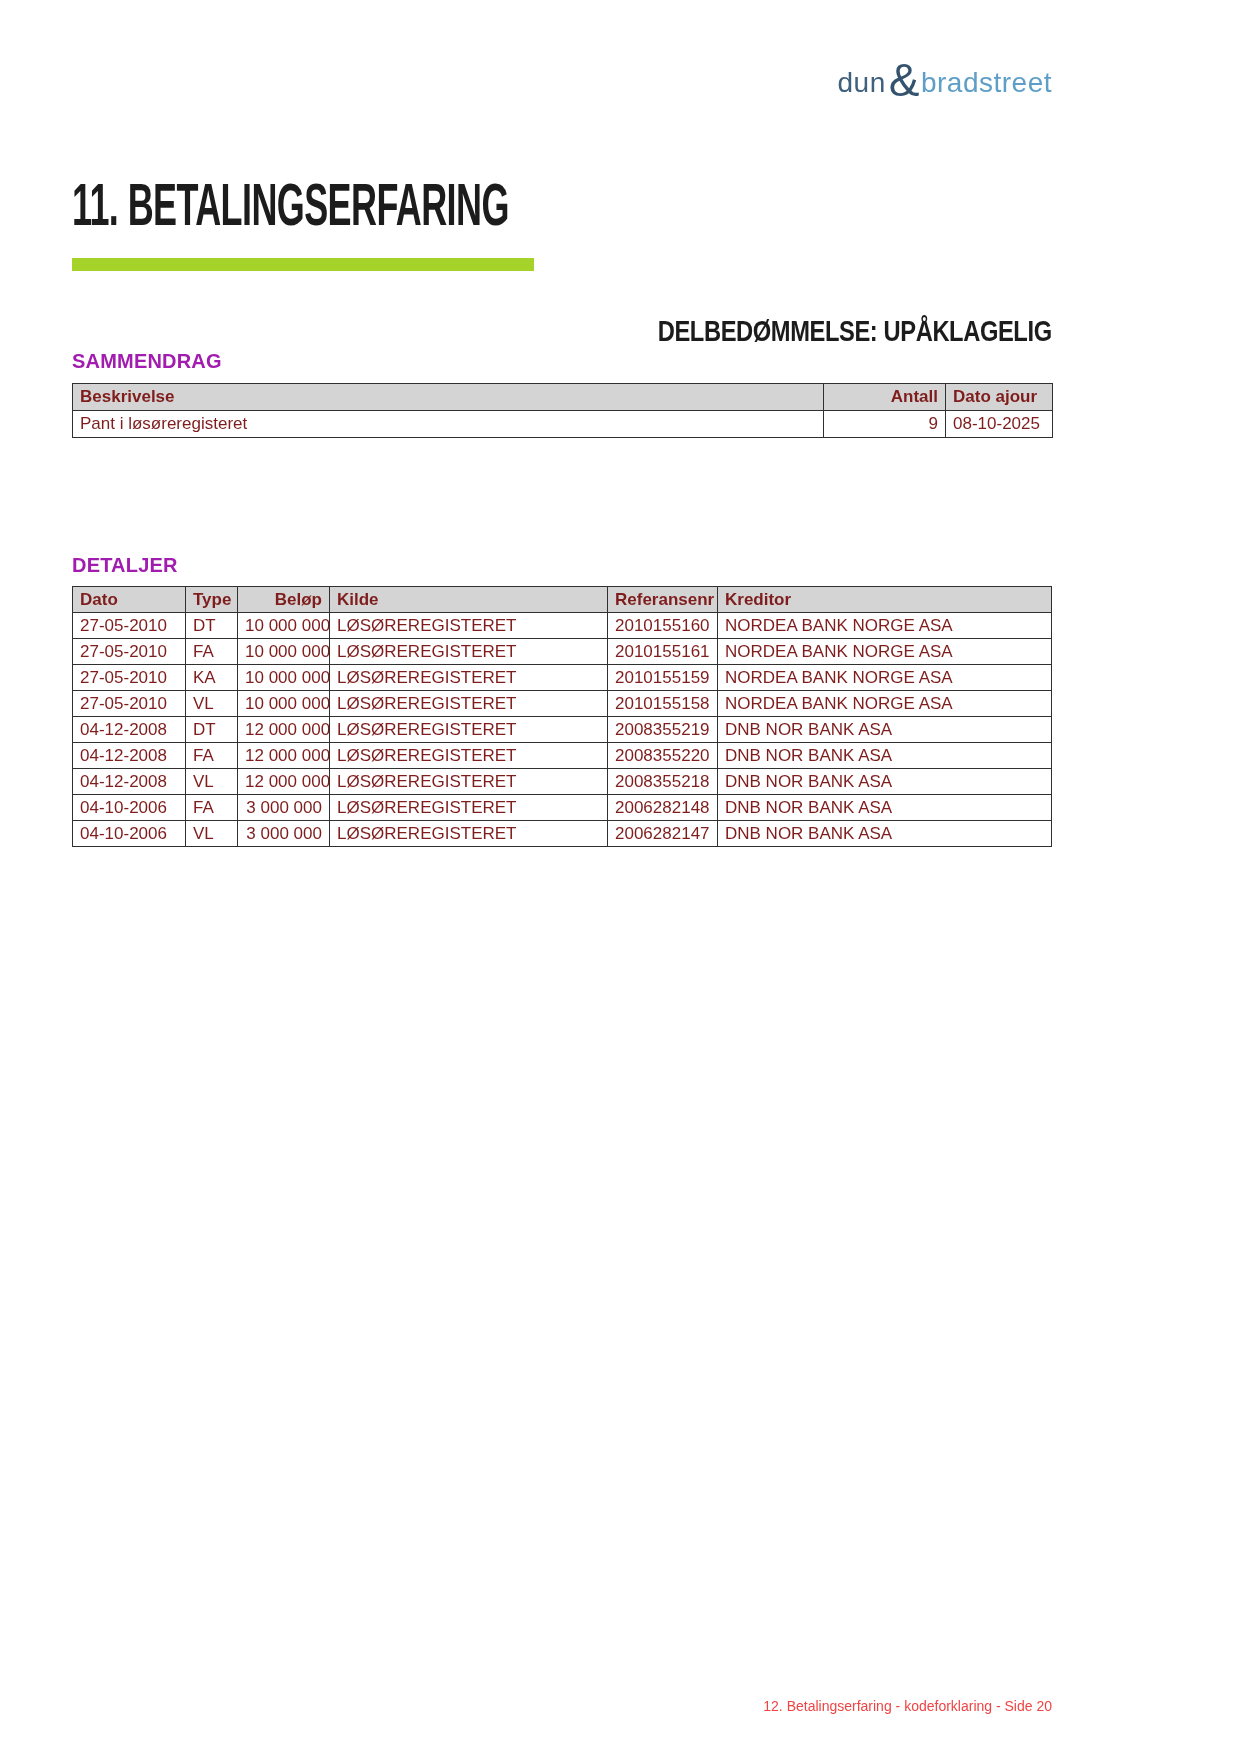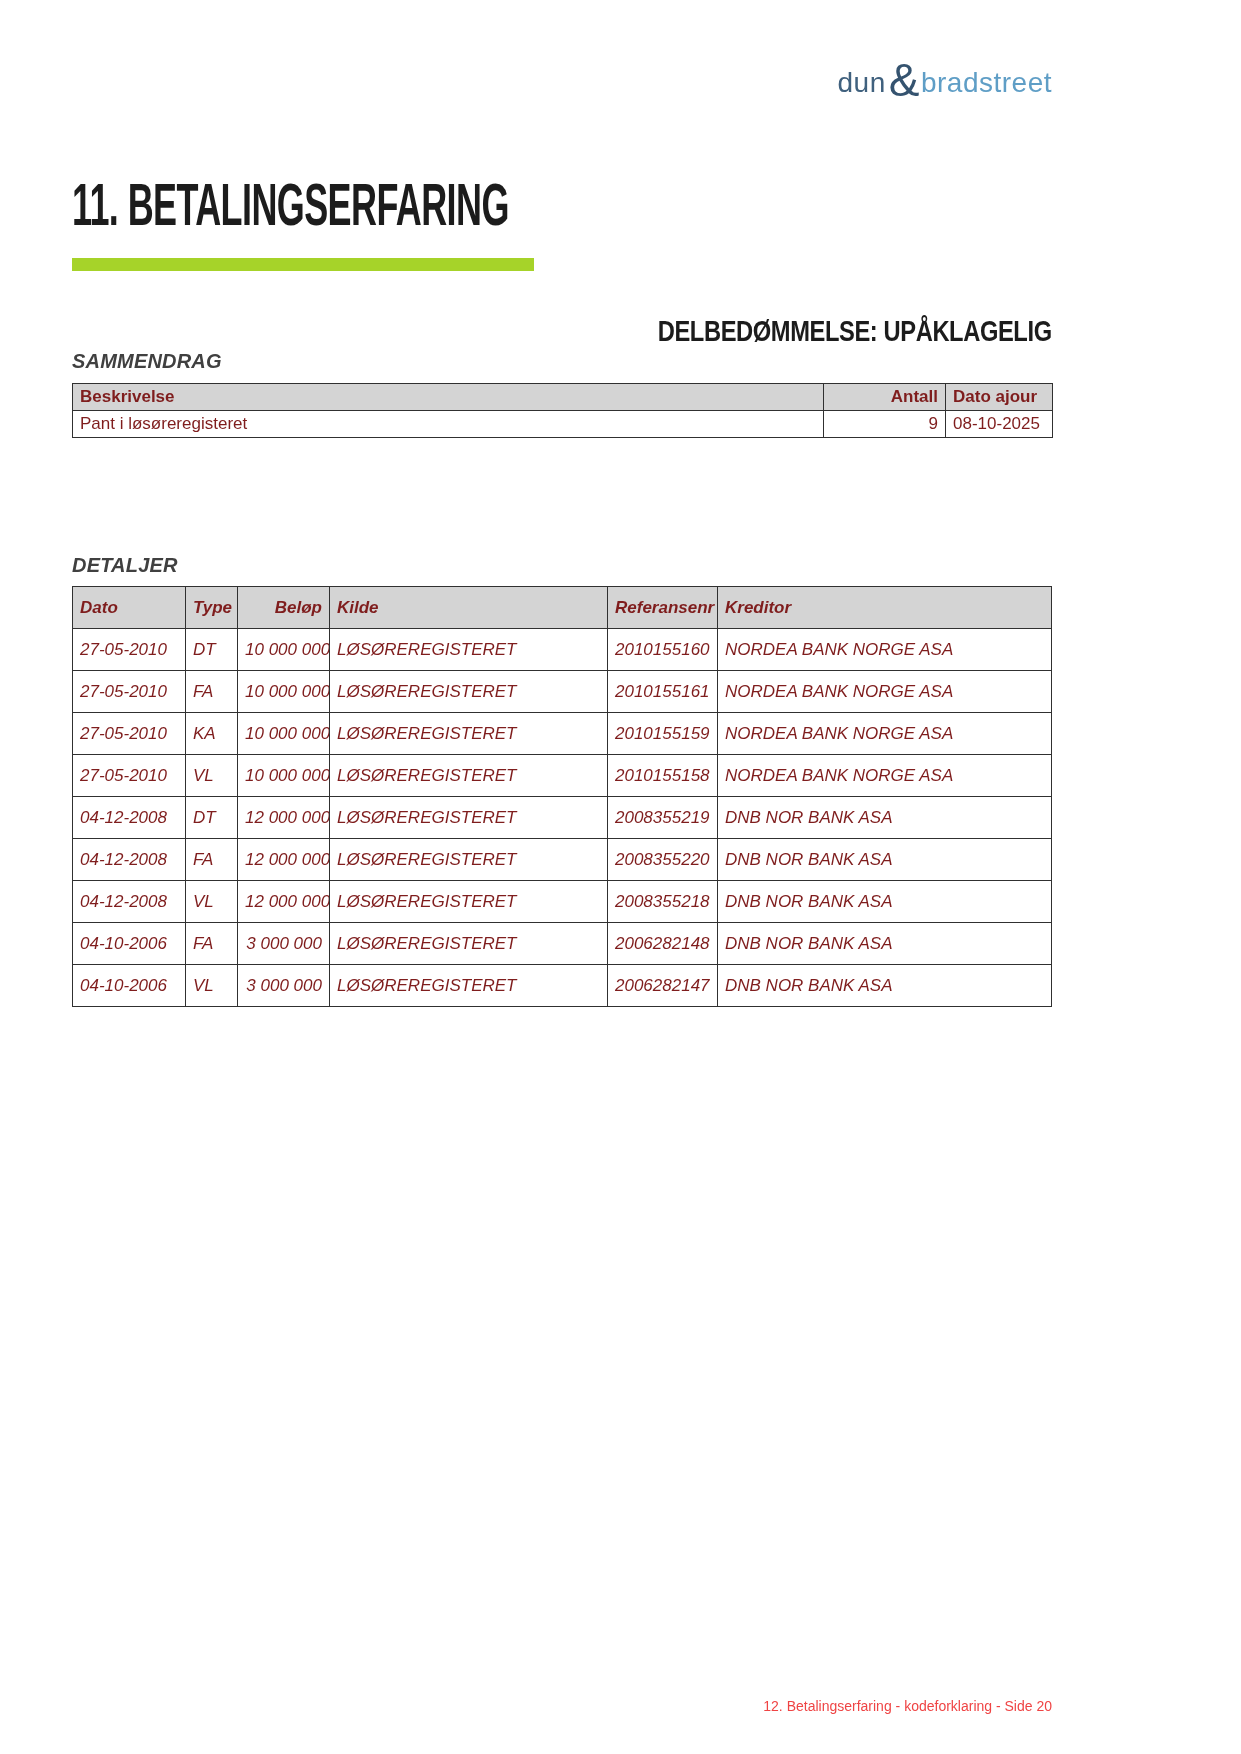--- a/index.html
+++ b/index.html
@@ -41,23 +41,22 @@
   
   .assessment{
     position:absolute;right:189px;top:314px;
     font-size:30px;font-weight:700;color:#1c1c1c;
     white-space:nowrap;letter-spacing:-0.5px;
     transform:scaleX(0.79);transform-origin:right top;
   }
   
   .section-heading{
     position:absolute;left:72px;
-    font-size:20px;font-weight:700;color:#404040;
+    font-size:20px;font-weight:700;color:#a21caf;
     letter-spacing:0.2px;
-    font-style:italic;
   }
   .h-sammendrag{top:350px;}
   .h-detaljer{top:554px;}
   
   table{
     position:absolute;left:72px;
     width:980px;
     border-collapse:collapse;
     table-layout:fixed;
     font-size:17px;color:#7f1d1d;
@@ -66,21 +65,21 @@
   .t-detaljer{top:586px;}
   th,td{
     border:1.5px solid #303030;
     padding:2px 7px;
     height:27px;
     box-sizing:border-box;
     overflow:hidden;white-space:nowrap;
     font-weight:400;text-align:left;
     background:#ffffff;
   }
-  .t-detaljer th,.t-detaljer td{height:42px;font-style:italic;}
+  .t-detaljer th,.t-detaljer td{height:26px;}
   th{background:#d4d4d4;font-weight:700;}
   .num{text-align:right;margin-top:12px;}
   .ctr{text-align:left;}
   
   .footer{
     position:absolute;right:189px;top:1698px;
     font-size:14px;color:#ef4444;white-space:nowrap;
   }
 </style>
 </head>

